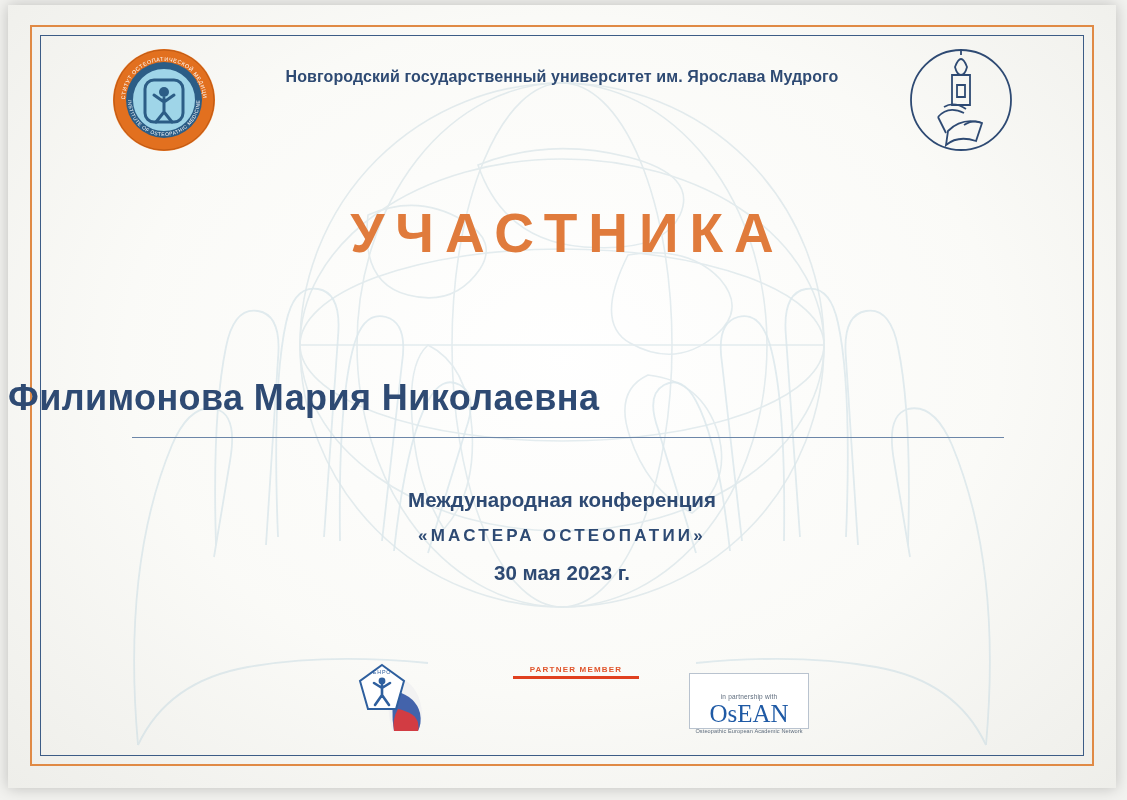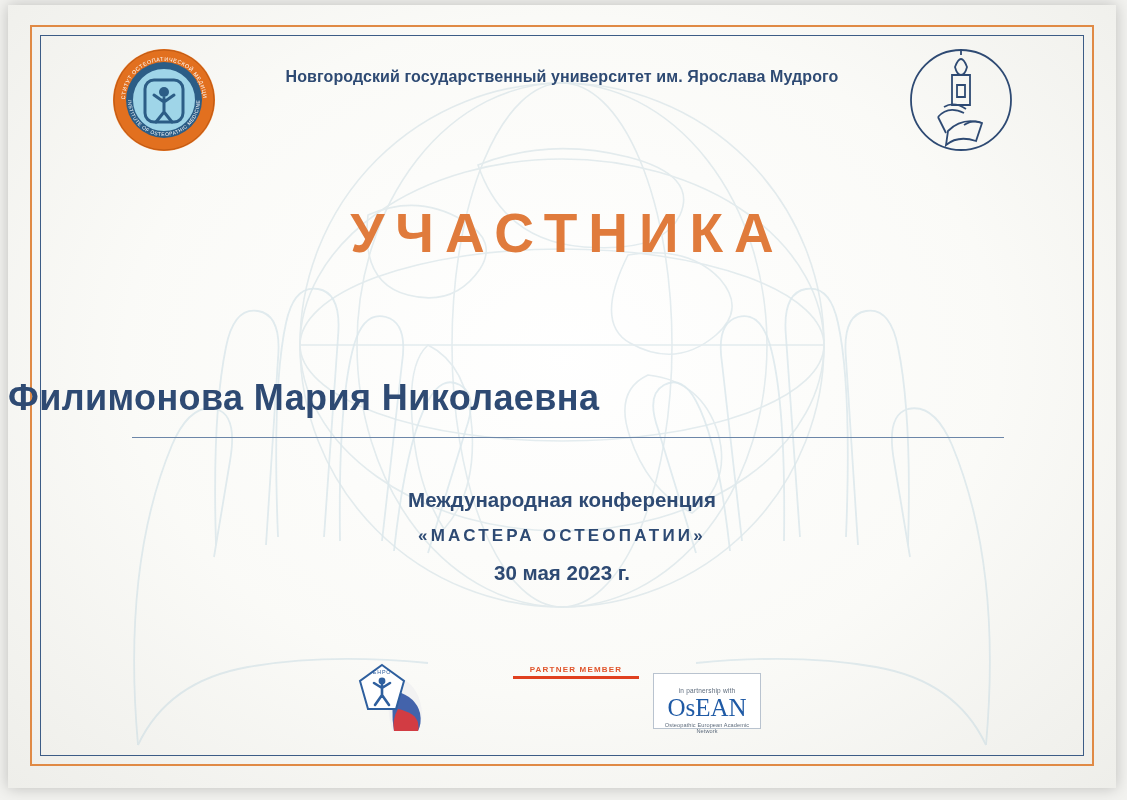--- a/index.html
+++ b/index.html
@@ -183,27 +183,28 @@
     height: 90px;
   }
   .logo {
     position: absolute;
   }
   .logo-enpo { left: 10px;  top: 4px;  width: 66px; height: 72px; }
   .logo-oia  { left: 163px; top: 10px; width: 130px; height: 62px; }
   .logo-osean{ left: 305px; top: 18px; width: 128px; height: 56px; }
 
   .osean-box {
-    width: 108px;
+    width: 120px;
     height: 56px;
     border: 1px solid #b9c3cf;
     background: #ffffff;
     text-align: center;
     box-sizing: border-box;
-    padding-top: 13px;
+    padding-top: 19px;
+    margin-left: 36px;
   }
   .osean-top {
     font-size: 6.5px;
     color: #5d6b7c;
     letter-spacing: 0.2px;
   }
   .osean-main {
     font-family: "Liberation Serif", serif;
     font-size: 25px;
     color: #1f5aa5;

